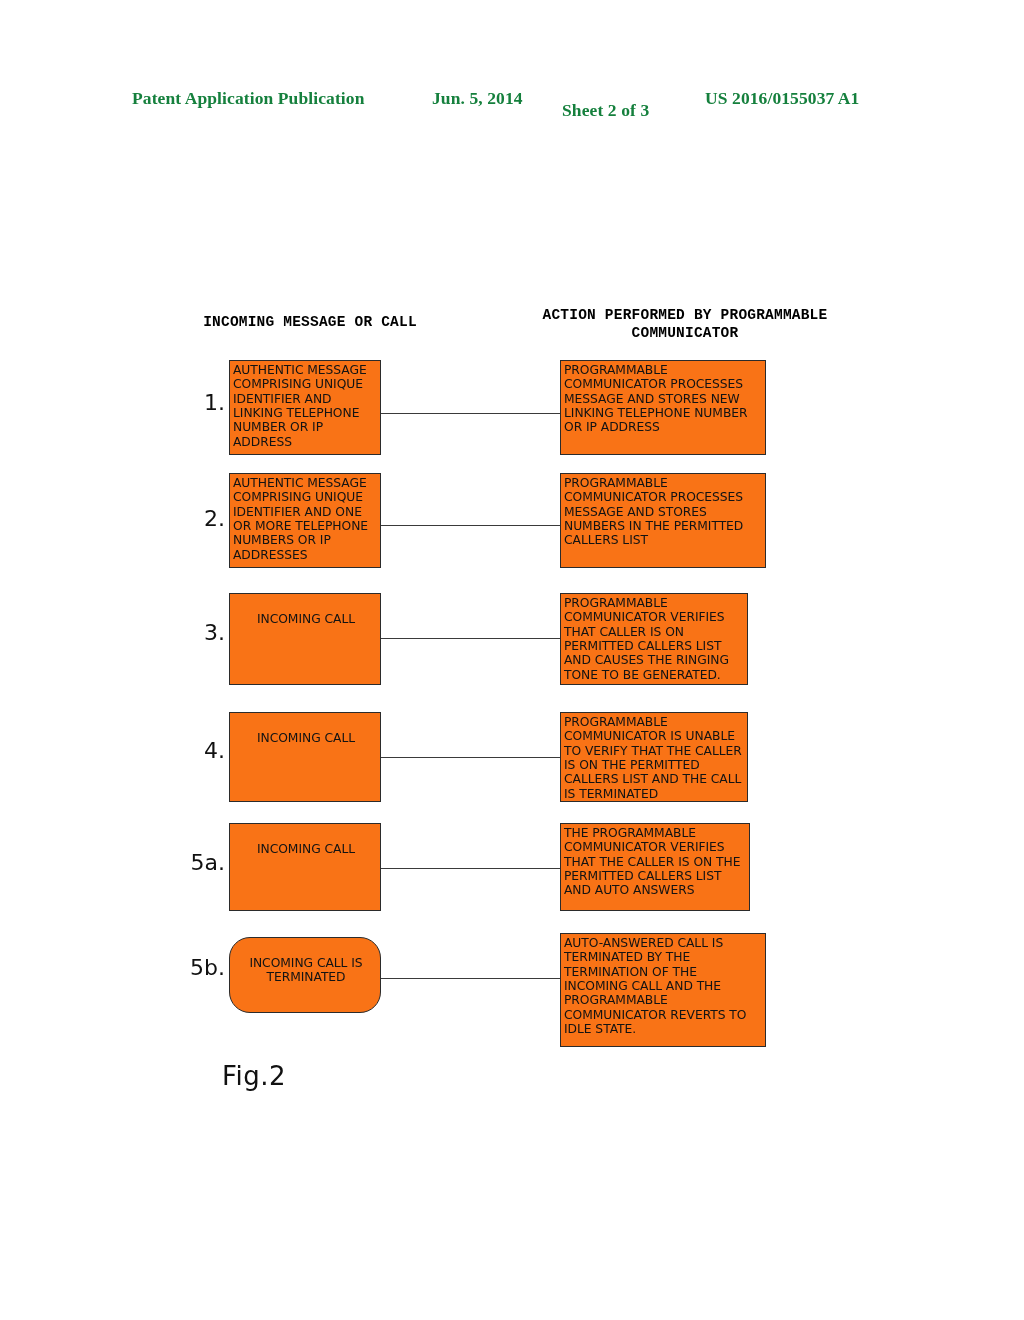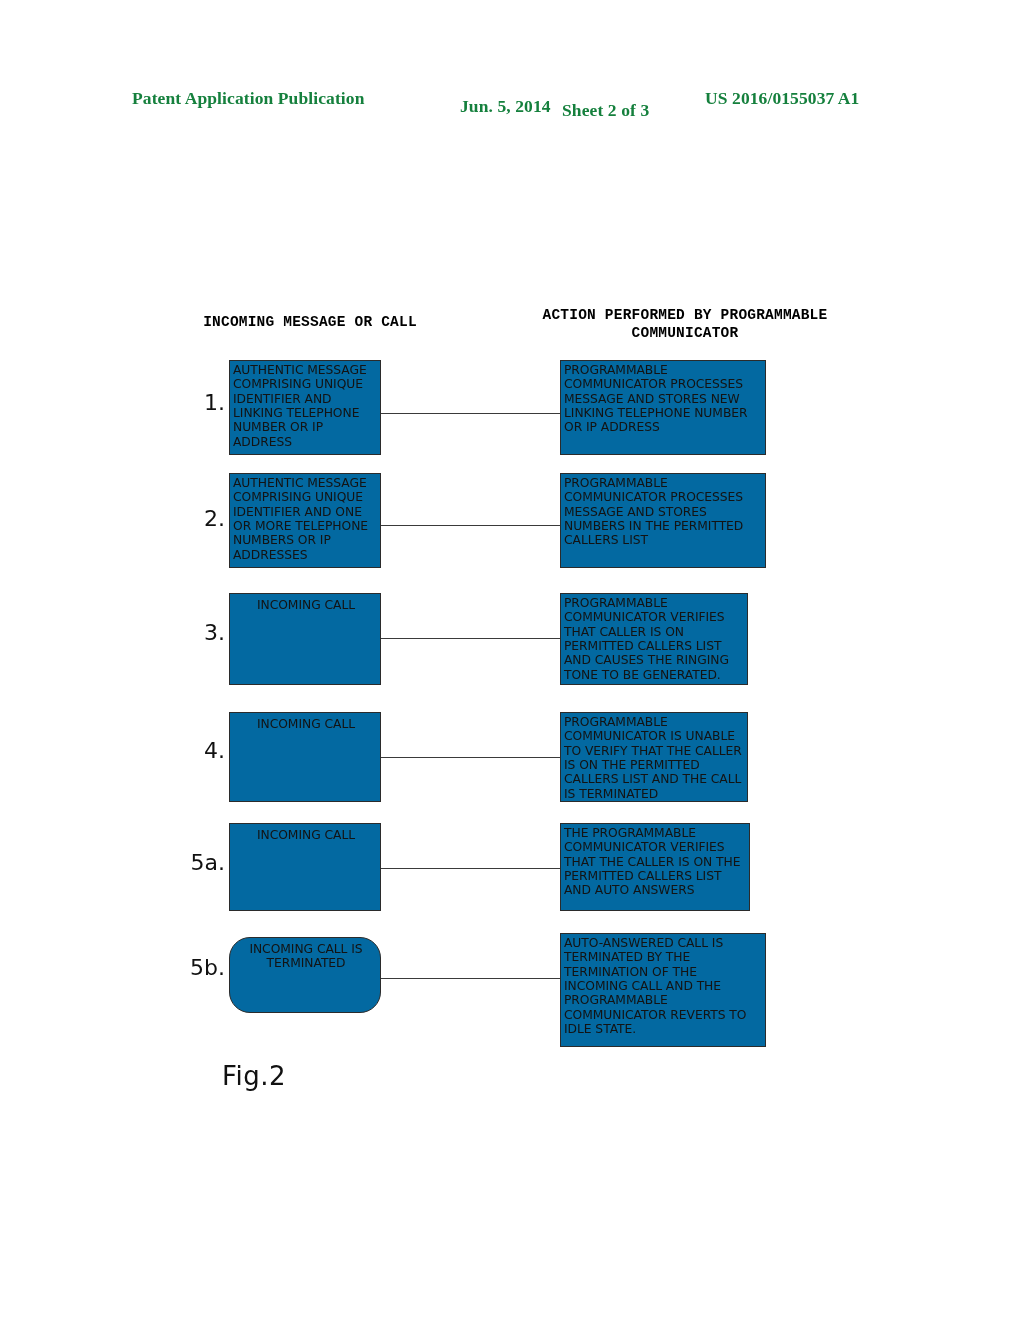--- a/index.html
+++ b/index.html
@@ -24,21 +24,21 @@
     width: 760px;
     height: 26px;
     font-family: "Liberation Serif", serif;
     font-weight: bold;
     font-size: 17.5px;
     letter-spacing: 0.1px;
     color: #15803d;
     white-space: nowrap;
   }
   .page-header .hdr-pub    { position: absolute; left: 0;    top: 0; }
-  .page-header .hdr-date   { position: absolute; left: 300px; top: 8px; margin-left: 28px; }
+  .page-header .hdr-date   { position: absolute; left: 300px; top: 0; }
   .page-header .hdr-sheet  { position: absolute; left: 430px; top: 12px; }
   .page-header .hdr-patno  { position: absolute; left: 573px; top: 0; }
 
   
   .col-head {
     position: absolute;
     font-weight: bold;
     font-size: 14.5px;
     letter-spacing: 0.2px;
     color: #000;
@@ -65,32 +65,32 @@
     font-size: 22px;
     color: #111;
     text-align: right;
     width: 70px;
     font-family: "DejaVu Sans", sans-serif;
   }
 
   .box {
     position: absolute;
     border: 1.6px solid #2b2b2b;
-    background: #0369a1;
+    background: #f97316;
     box-sizing: border-box;
     font-size: 12.3px;
     line-height: 1.165;
     color: #131313;
     padding: 2px 1px 2px 3px;
     letter-spacing: -0.05px;
     white-space: pre-line;
   }
   .box.centered {
     text-align: center;
-    padding-top: 4px;
+    padding-top: 18px;
   }
 
   .connector {
     position: absolute;
     height: 0;
     border-top: 1.4px solid #3a3a3a;
   }
 
   
   .fig-label {

